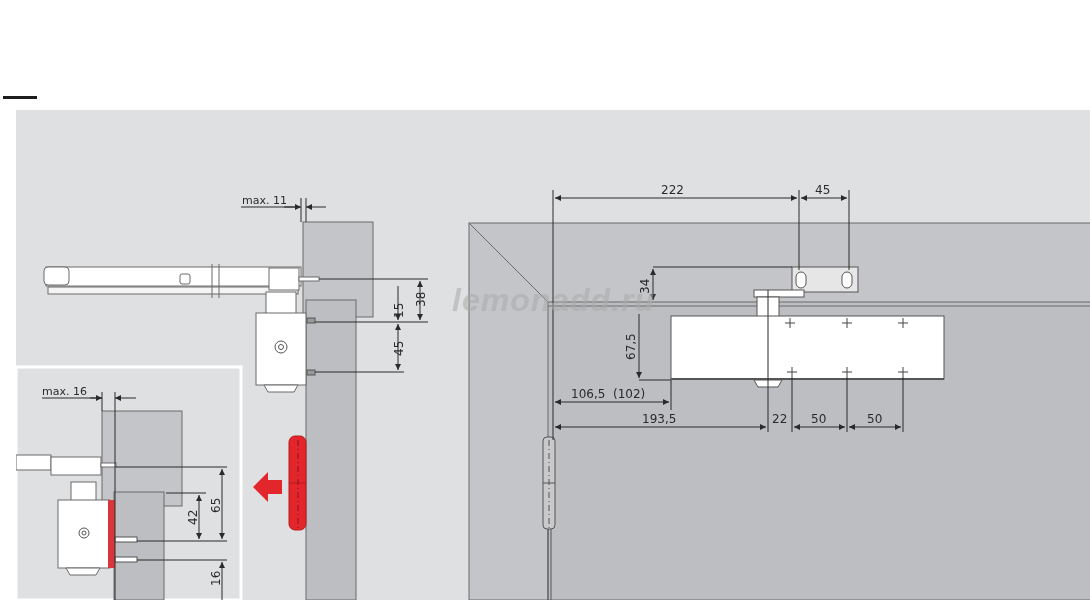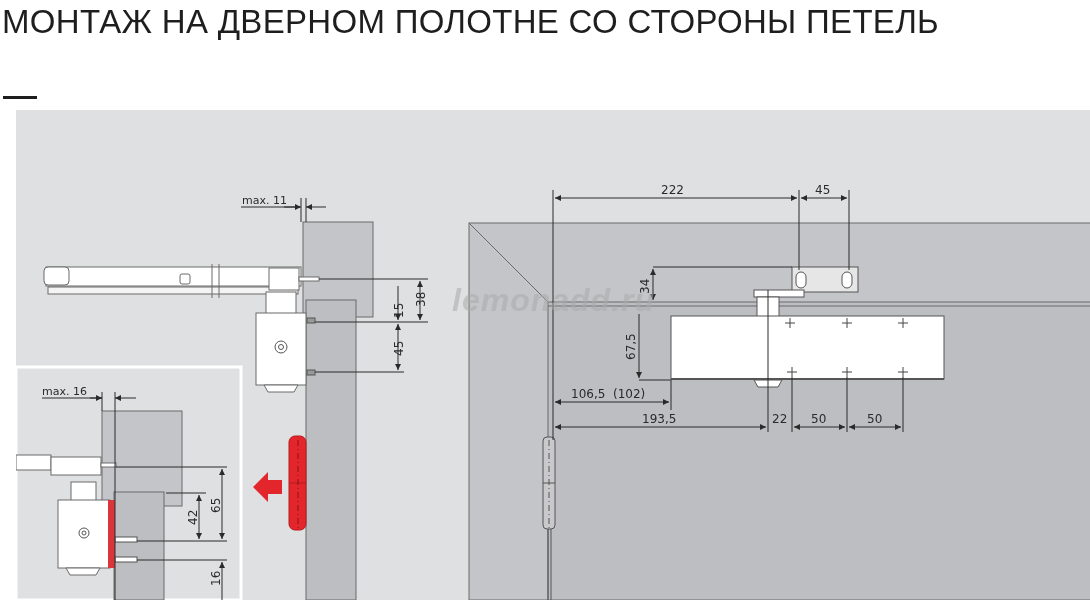--- a/index.html
+++ b/index.html
@@ -10,21 +10,20 @@
   .title-line.l2 { top:41px; }
   .title-dash { position:absolute; left:3px; top:96px; width:34px; height:3px; background:#1e1e1e; }
   .diagram { position:absolute; left:16px; top:110px; width:1090px; height:490px; background:#dfe0e1; }
   svg text { font-family:"DejaVu Sans", sans-serif; fill:#2a2a2a; }
   .watermark { position:absolute; left:436px; top:282px; font-size:32px; font-weight:bold; font-style:italic; color:rgba(170,170,170,0.55); letter-spacing:1px; font-family:"Liberation Sans", sans-serif; }
 </style>
 </head>
 <body>
 
 <div class="header">
-  <div class="title-line l1">МОНТАЖ НА ДВЕРНОМ ПОЛОТНЕ СО СТОРОНЫ ПЕТЕЛЬ</div>
   <div class="title-dash"></div>
 </div>
 
 <div class="diagram">
   <svg width="1090" height="490" viewBox="0 110 1090 490" xmlns="http://www.w3.org/2000/svg">
     <defs>
       <marker id="arr" viewBox="0 0 10 10" refX="10" refY="5" markerWidth="9" markerHeight="6" orient="auto-start-reverse" markerUnits="userSpaceOnUse">
         <path d="M0,0 L10,5 L0,10 z" fill="#2a2a2a"></path>
       </marker>
     </defs>

